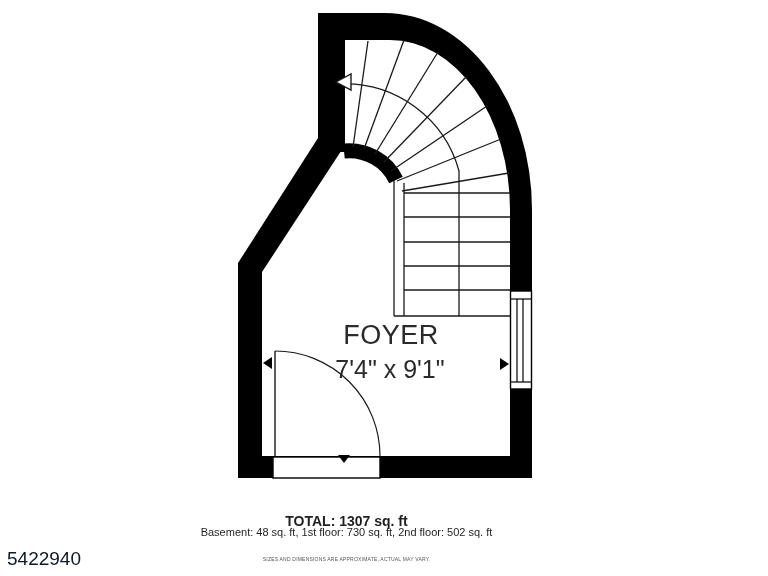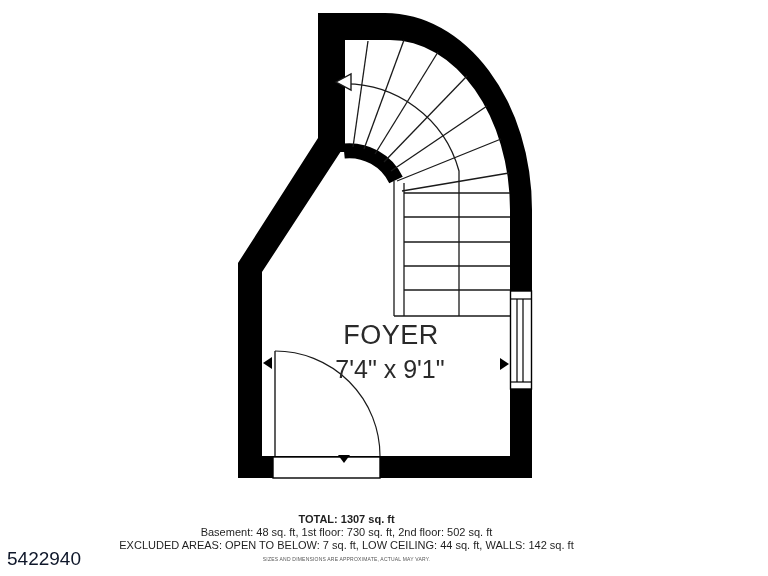--- a/index.html
+++ b/index.html
@@ -12,21 +12,21 @@
     overflow: hidden;
   }
   .plan-svg { position: absolute; left: 0; top: 0; }
   .footer {
     position: absolute;
     left: 0; right: 0;
     text-align: center;
     color: #1f1f1f;
     line-height: 1.15;
   }
-  .footer-total   { top: 513px; font-size: 11px; font-weight: bold; }
+  .footer-total   { top: 513px; font-size: 14px; font-weight: bold; }
   .footer-floors  { top: 526px; font-size: 11px; }
   .footer-excl    { top: 539px; font-size: 11px; }
   .footer-disc    { top: 557px; font-size: 5px; color: #555555; letter-spacing: 0.2px; }
   .listing-id {
     position: absolute;
     left: 7px; top: 548px;
     font-size: 19px;
     color: #0f172a;
   }
   .abs-line { position: absolute; width: 100%; }
@@ -78,18 +78,17 @@
     <polygon points="344,463 338,455 350,455" fill="#000000"></polygon>
     <polygon points="263,363 272,357 272,369" fill="#000000"></polygon>
     <polygon points="509,364 500,358 500,370" fill="#000000"></polygon>
 
     <text x="391" y="344" text-anchor="middle" font-size="27" fill="#2a2a2a" font-family="Liberation Sans, sans-serif" letter-spacing="0.5">FOYER</text>
     <text x="390" y="378" text-anchor="middle" font-size="25" fill="#2a2a2a" font-family="Liberation Sans, sans-serif">7'4" x 9'1"</text>
   </svg>
 
   <div class="footer footer-total abs-line">TOTAL: 1307 sq. ft</div>
   <div class="footer footer-floors abs-line">Basement: 48 sq. ft, 1st floor: 730 sq. ft, 2nd floor: 502 sq. ft</div>
-  <div class="footer footer-excl abs-line">EXCLUDED AREAS: OPEN TO BELOW: 7 sq. ft, LOW CEILING: 44 sq. ft, WALLS: 142 sq. ft</div>
   <div class="footer footer-disc abs-line">SIZES AND DIMENSIONS ARE APPROXIMATE, ACTUAL MAY VARY.</div>
 
   <div class="listing-id">5422940</div>
 
 </div>
 
 </body></html>

